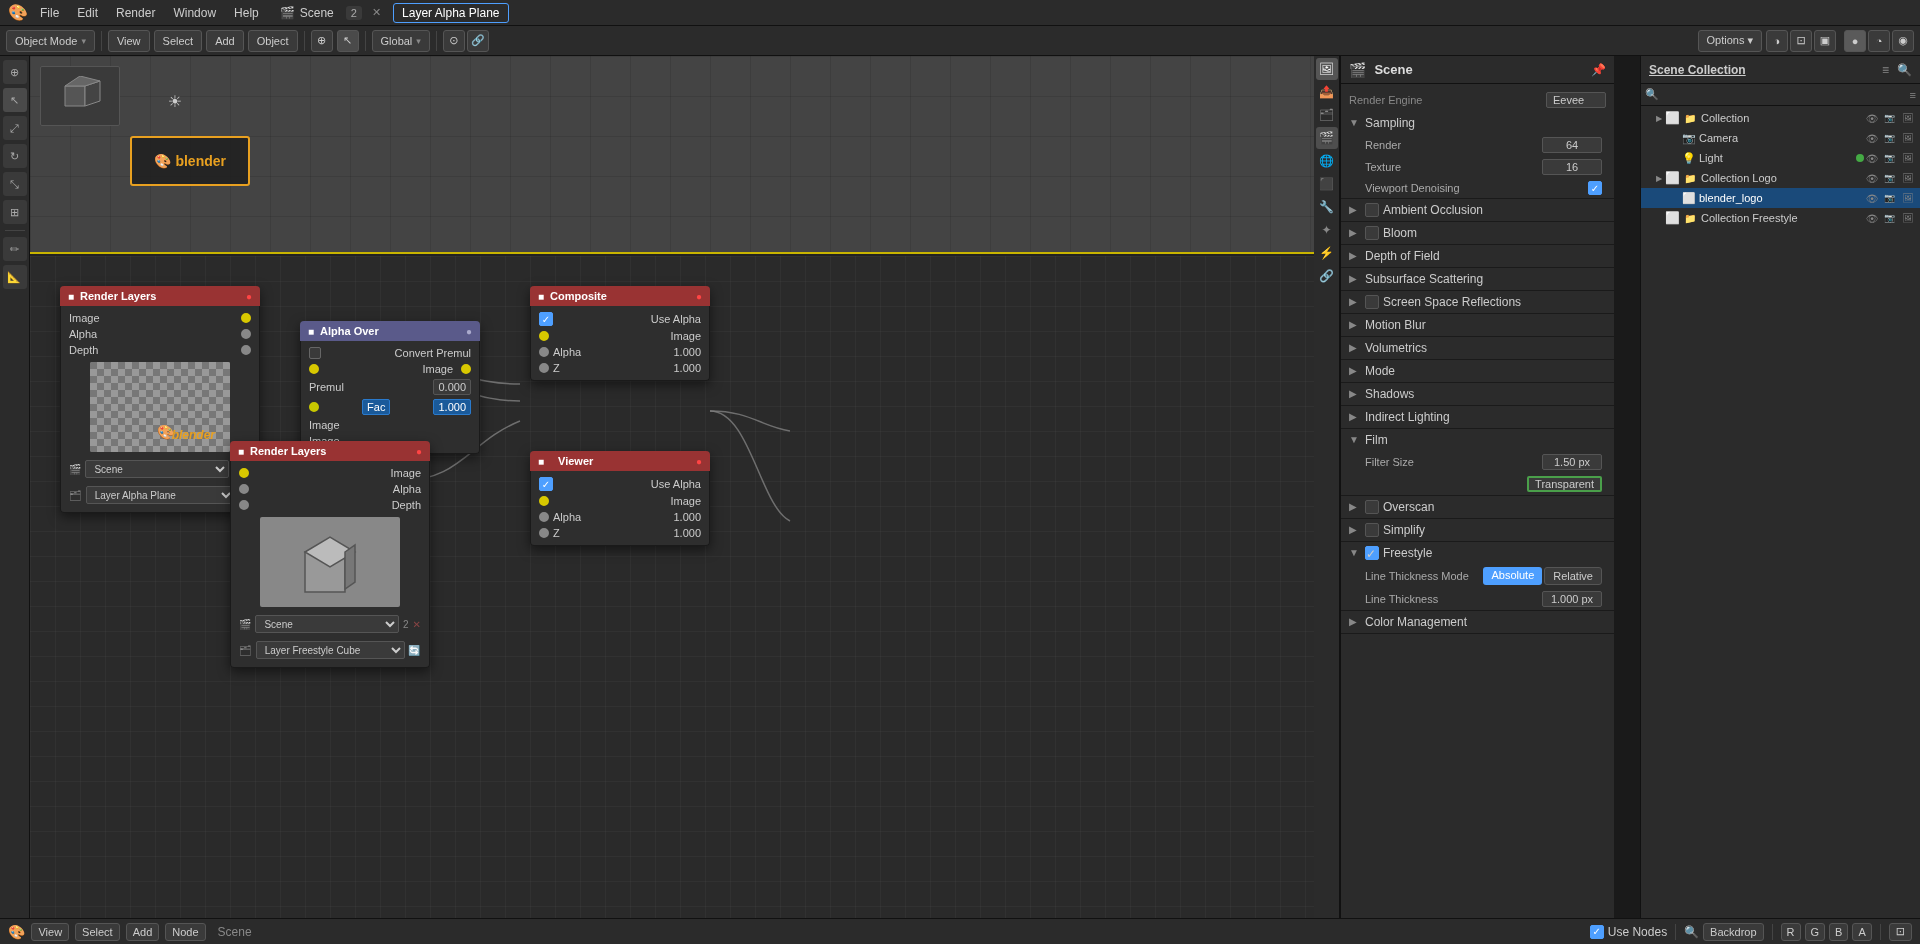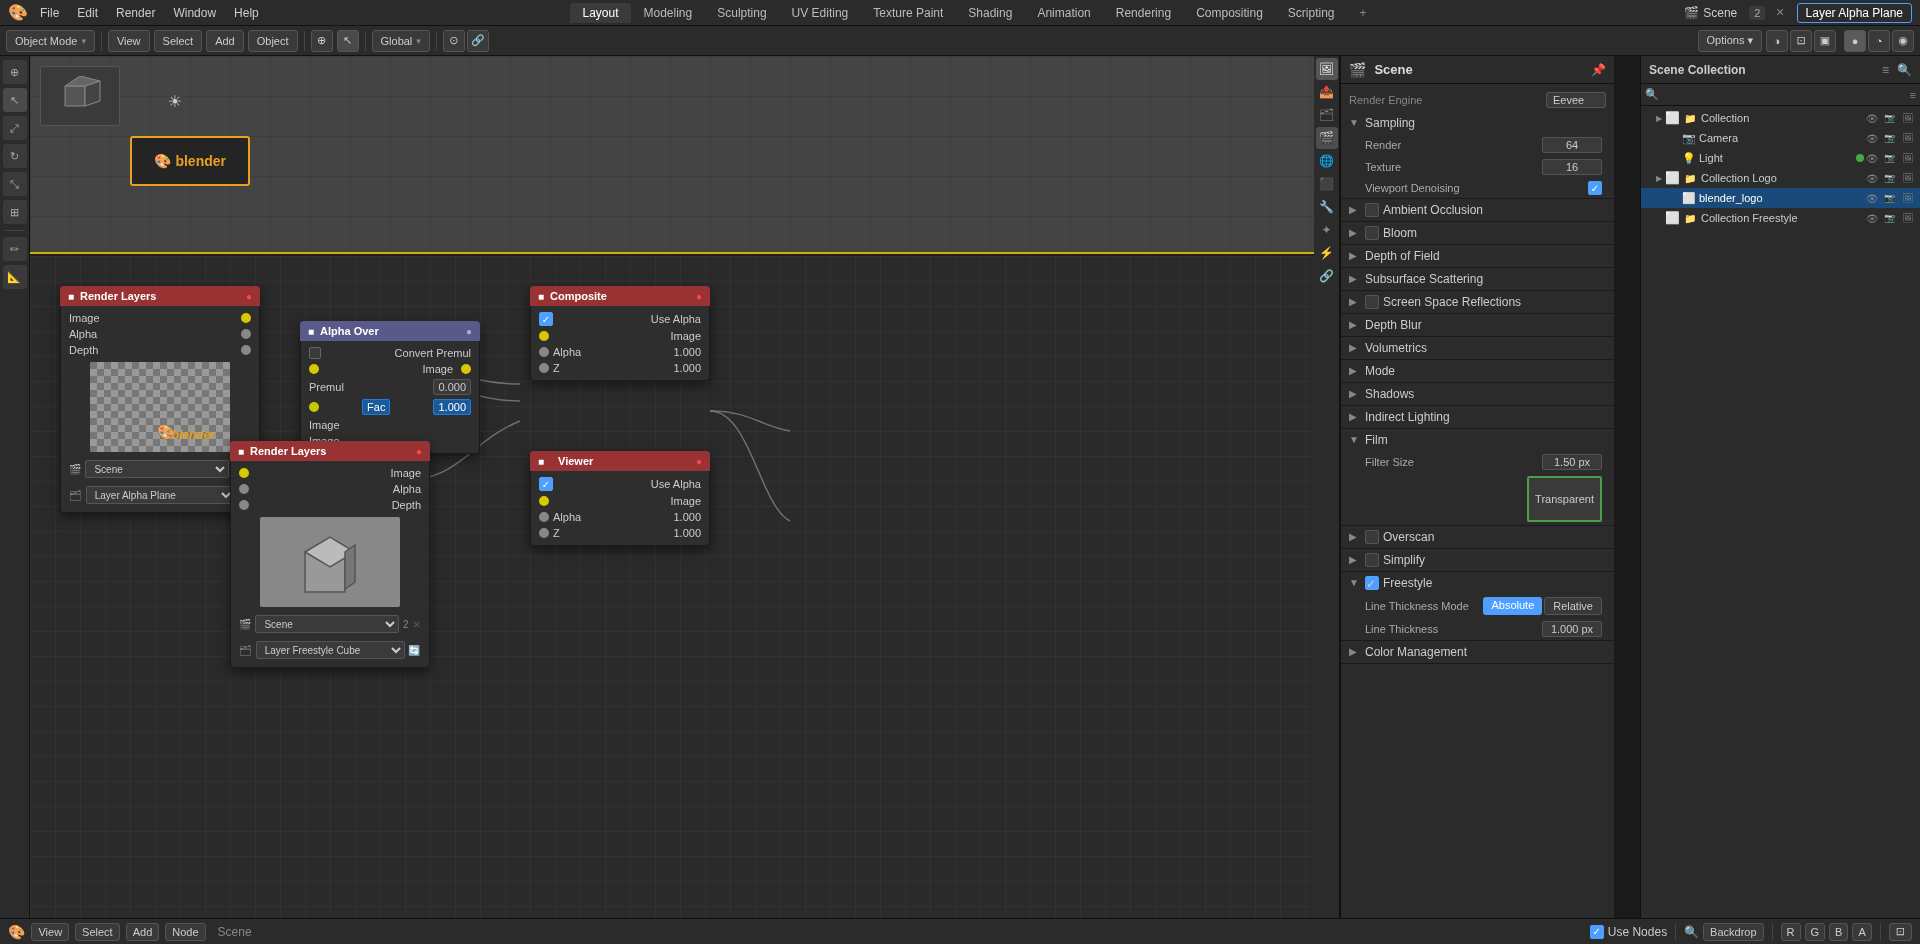--- a/index.html
+++ b/index.html
@@ -350,21 +350,21 @@
       height: 28px;
       background: #2b2b2b;
       border-bottom: 1px solid #111;
       display: flex;
       align-items: center;
       padding: 0 8px;
       gap: 4px;
       font-size: 12px;
       color: #ccc;
     }
-    .outliner-title { font-size: 12px; color: #ccc; font-weight: bold; }
+    .outliner-title { font-size: 12px; color: #ccc; font-weight: bold; text-decoration: underline; }
     .outliner-content { flex: 1; overflow-y: auto; padding: 2px 0; }
     .outliner-content::-webkit-scrollbar { width: 6px; }
     .outliner-content::-webkit-scrollbar-track { background: #222; }
     .outliner-content::-webkit-scrollbar-thumb { background: #555; border-radius: 3px; }
 
     .outliner-item {
       display: flex;
       align-items: center;
       padding: 2px 4px;
       font-size: 11px;
@@ -520,33 +520,20 @@
 <body>
 
 <div class="top-bar">
   <div class="top-bar-left">
     <div class="sidebar-icon" style="background:transparent; font-size:16px;">🎨</div>
     <div class="menu-item">File</div>
     <div class="menu-item">Edit</div>
     <div class="menu-item">Render</div>
     <div class="menu-item">Window</div>
     <div class="menu-item">Help</div>
-  </div>
-  <div class="top-bar-tabs">
-    <div class="tab-item active">Layout</div>
-    <div class="tab-item">Modeling</div>
-    <div class="tab-item">Sculpting</div>
-    <div class="tab-item">UV Editing</div>
-    <div class="tab-item">Texture Paint</div>
-    <div class="tab-item">Shading</div>
-    <div class="tab-item">Animation</div>
-    <div class="tab-item">Rendering</div>
-    <div class="tab-item">Compositing</div>
-    <div class="tab-item">Scripting</div>
-    <div class="tab-item" style="color:#888;">+</div>
   </div>
   <div class="top-bar-right">
     <div style="display:flex;align-items:center;gap:4px;">
       <span style="font-size:12px;">🎬</span>
       <span style="color:#ccc;font-size:12px;">Scene</span>
     </div>
     <div style="display:flex;align-items:center;gap:2px;margin-left:8px;">
       <span class="tab-number">2</span>
       <span style="color:#888;font-size:11px;cursor:pointer;padding:0 4px;">✕</span>
     </div>
@@ -922,21 +909,21 @@
           <div class="panel-section-header">
             <span class="section-triangle">▶</span>
             <div class="section-checkbox"></div>
             <span class="section-title">Screen Space Reflections</span>
           </div>
         </div>
 
         <div class="panel-section">
           <div class="panel-section-header">
             <span class="section-triangle">▶</span>
-            <span class="section-title">Depth Blur</span>
+            <span class="section-title">Motion Blur</span>
           </div>
         </div>
 
         <div class="panel-section">
           <div class="panel-section-header">
             <span class="section-triangle">▶</span>
             <span class="section-title">Volumetrics</span>
           </div>
         </div>
 
@@ -965,21 +952,21 @@
           <div class="panel-section-header">
             <span class="section-triangle">▼</span>
             <span class="section-title">Film</span>
           </div>
           <div class="panel-row">
             <span class="panel-label">Filter Size</span>
             <span class="panel-value">1.50 px</span>
           </div>
           <div class="panel-row">
             <div style="display:flex;align-items:center;gap:4px;width:100%;justify-content:flex-end;">
-              <span class="panel-value green-border" style="border:2px solid #4a9f4a;padding:15px 6px;display:flex;align-items:center;gap:4px;">Transparent</span>
+              <span class="panel-value green-border" style="border:2px solid #4a9f4a;padding:0 6px;display:flex;align-items:center;gap:4px;">Transparent</span>
             </div>
           </div>
         </div>
 
         <div class="panel-section">
           <div class="panel-section-header">
             <span class="section-triangle">▶</span>
             <div class="section-checkbox"></div>
             <span class="section-title">Overscan</span>
           </div>

